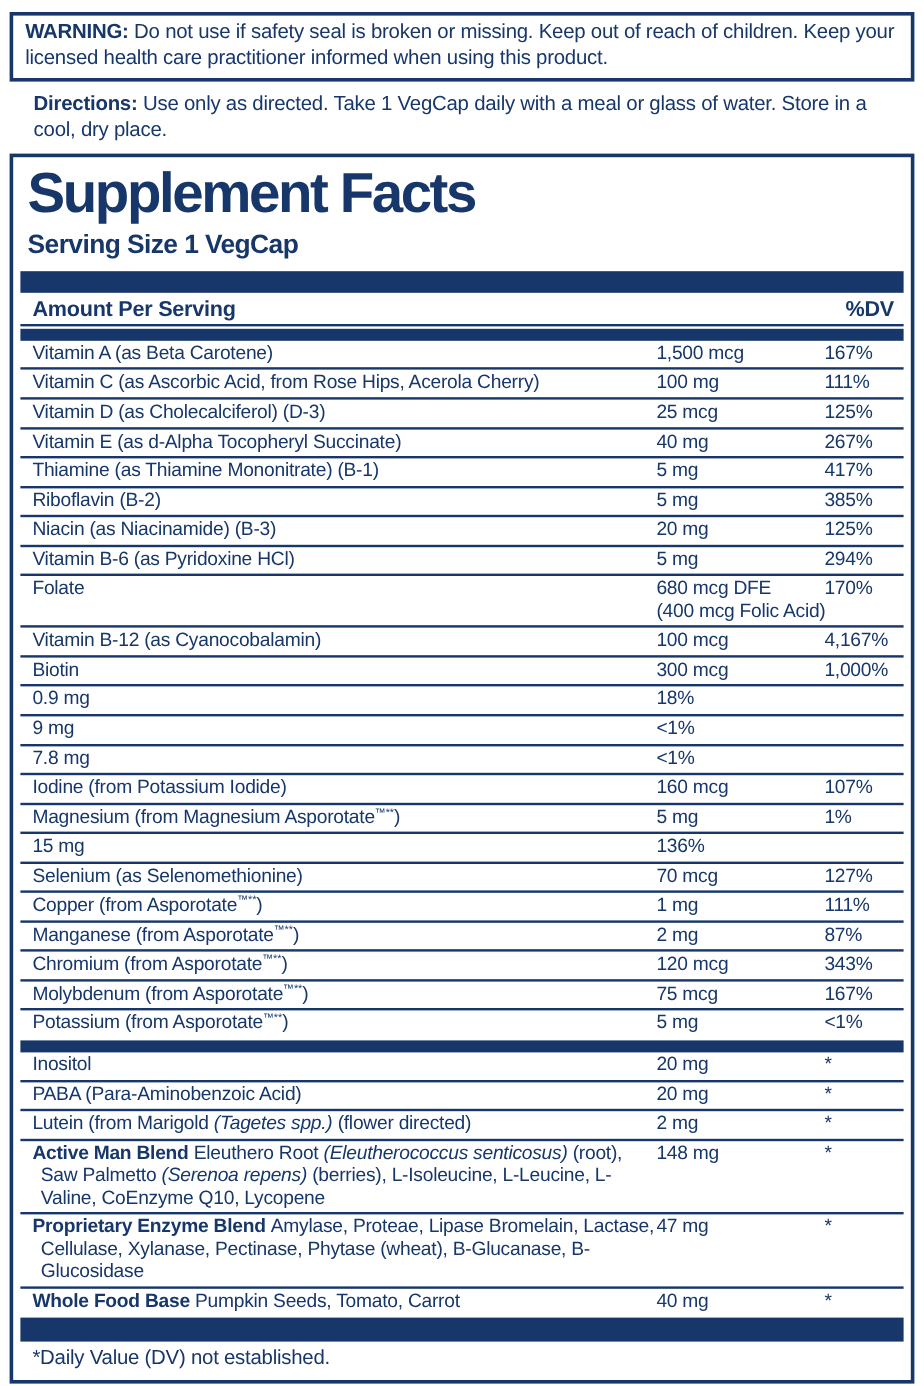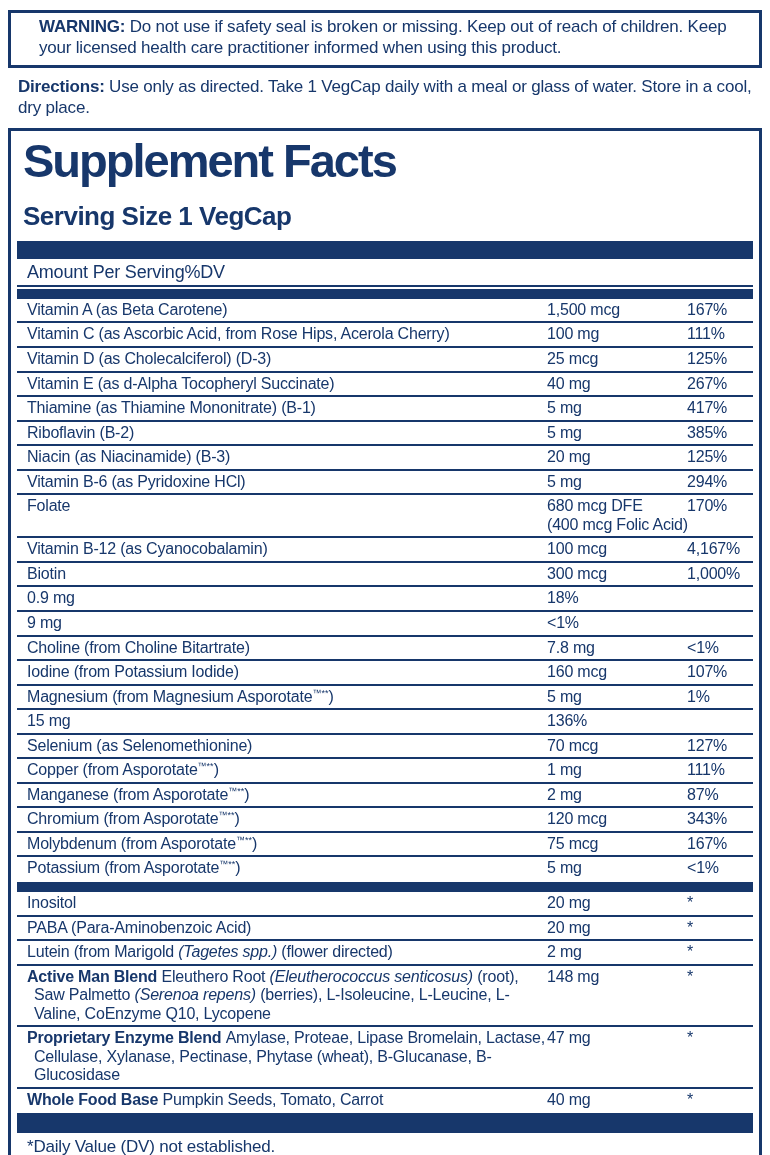--- a/index.html
+++ b/index.html
@@ -11,42 +11,42 @@
     font-family:"Liberation Sans", sans-serif;
     letter-spacing:-0.2px;
   }
   b, .seg-b { font-weight:700; }
   .seg-i { font-style:italic; }
   sup.seg-s { font-size:9px; letter-spacing:0; vertical-align:super; line-height:0; }
 
   
   .warning-box {
     margin:10px 8px 0 8px; border:3px solid var(--navy);
-    padding:4px 10px 7px 28px; font-size:17px; line-height:1.22;
+    padding:4px 10px 7px 10px; font-size:17px; line-height:1.22;
   }
   
-  .directions { margin:9px 14px 0 18px; font-size:17px; line-height:1.22; }
+  .directions { margin:9px 14px 0 28px; font-size:17px; line-height:1.22; }
 
   
   .sf-panel {
     margin:9px 8px 0 8px; border:3px solid var(--navy);
     padding:4px 6px 0 6px;
   }
   .sf-title {
     font-size:47px; font-weight:700; letter-spacing:-2px;
-    line-height:1.02; margin:2px 0 16px 6px;
-  }
-  .sf-serving { font-size:26px; font-weight:700; margin:4px 0 9px 6px; letter-spacing:-0.5px; }
+    line-height:1.02; margin:2px 0 6px 6px;
+  }
+  .sf-serving { font-size:22px; font-weight:700; margin:4px 0 9px 6px; letter-spacing:-0.5px; }
   .bar { background:var(--navy); }
   .bar-lg { height:18px; }
   .bar-sm { height:10px; margin-top:2px; }
   .bar-xl { height:20px; margin-top:2px; }
   .sf-colhead {
-    display:flex; justify-content:flex-start; align-items:flex-end;
-    font-size:18px; font-weight:400; padding:3px 8px 2px 10px;
+    display:flex; justify-content:space-between; align-items:flex-end;
+    font-size:18px; font-weight:700; padding:3px 8px 2px 10px;
     border-bottom:2px solid var(--navy);
   }
   .sf-rows { }
   .sf-row {
     display:grid; grid-template-columns:520px 140px 1fr;
     padding:2px 8px 2px 10px; font-size:16px; line-height:1.16;
   }
   .sf-row.rule { border-top:2px solid var(--navy); }
   .cell-label { padding-left:7px; text-indent:-7px; }
   .cell-amount { white-space:nowrap; }
@@ -139,21 +139,20 @@
       </div>
       <div class="sf-row rule">
         <div class="cell-amount">0.9 mg</div>
         <div class="cell-dv">18%</div>
       </div>
       <div class="sf-row rule">
         <div class="cell-amount">9 mg</div>
         <div class="cell-dv">&lt;1%</div>
       </div>
       <div class="sf-row rule">
-        <div class="cell-label"><span class="seg-t">Choline (from Choline Bitartrate)</span></div>
         <div class="cell-amount">7.8 mg</div>
         <div class="cell-dv">&lt;1%</div>
       </div>
       <div class="sf-row rule">
         <div class="cell-label"><span class="seg-t">Iodine (from Potassium Iodide)</span></div>
         <div class="cell-amount">160 mcg</div>
         <div class="cell-dv">107%</div>
       </div>
       <div class="sf-row rule">
         <div class="cell-label"><span class="seg-t">Magnesium (from Magnesium Asporotate</span><sup class="seg-s">™**</sup><span class="seg-t">)</span></div>

